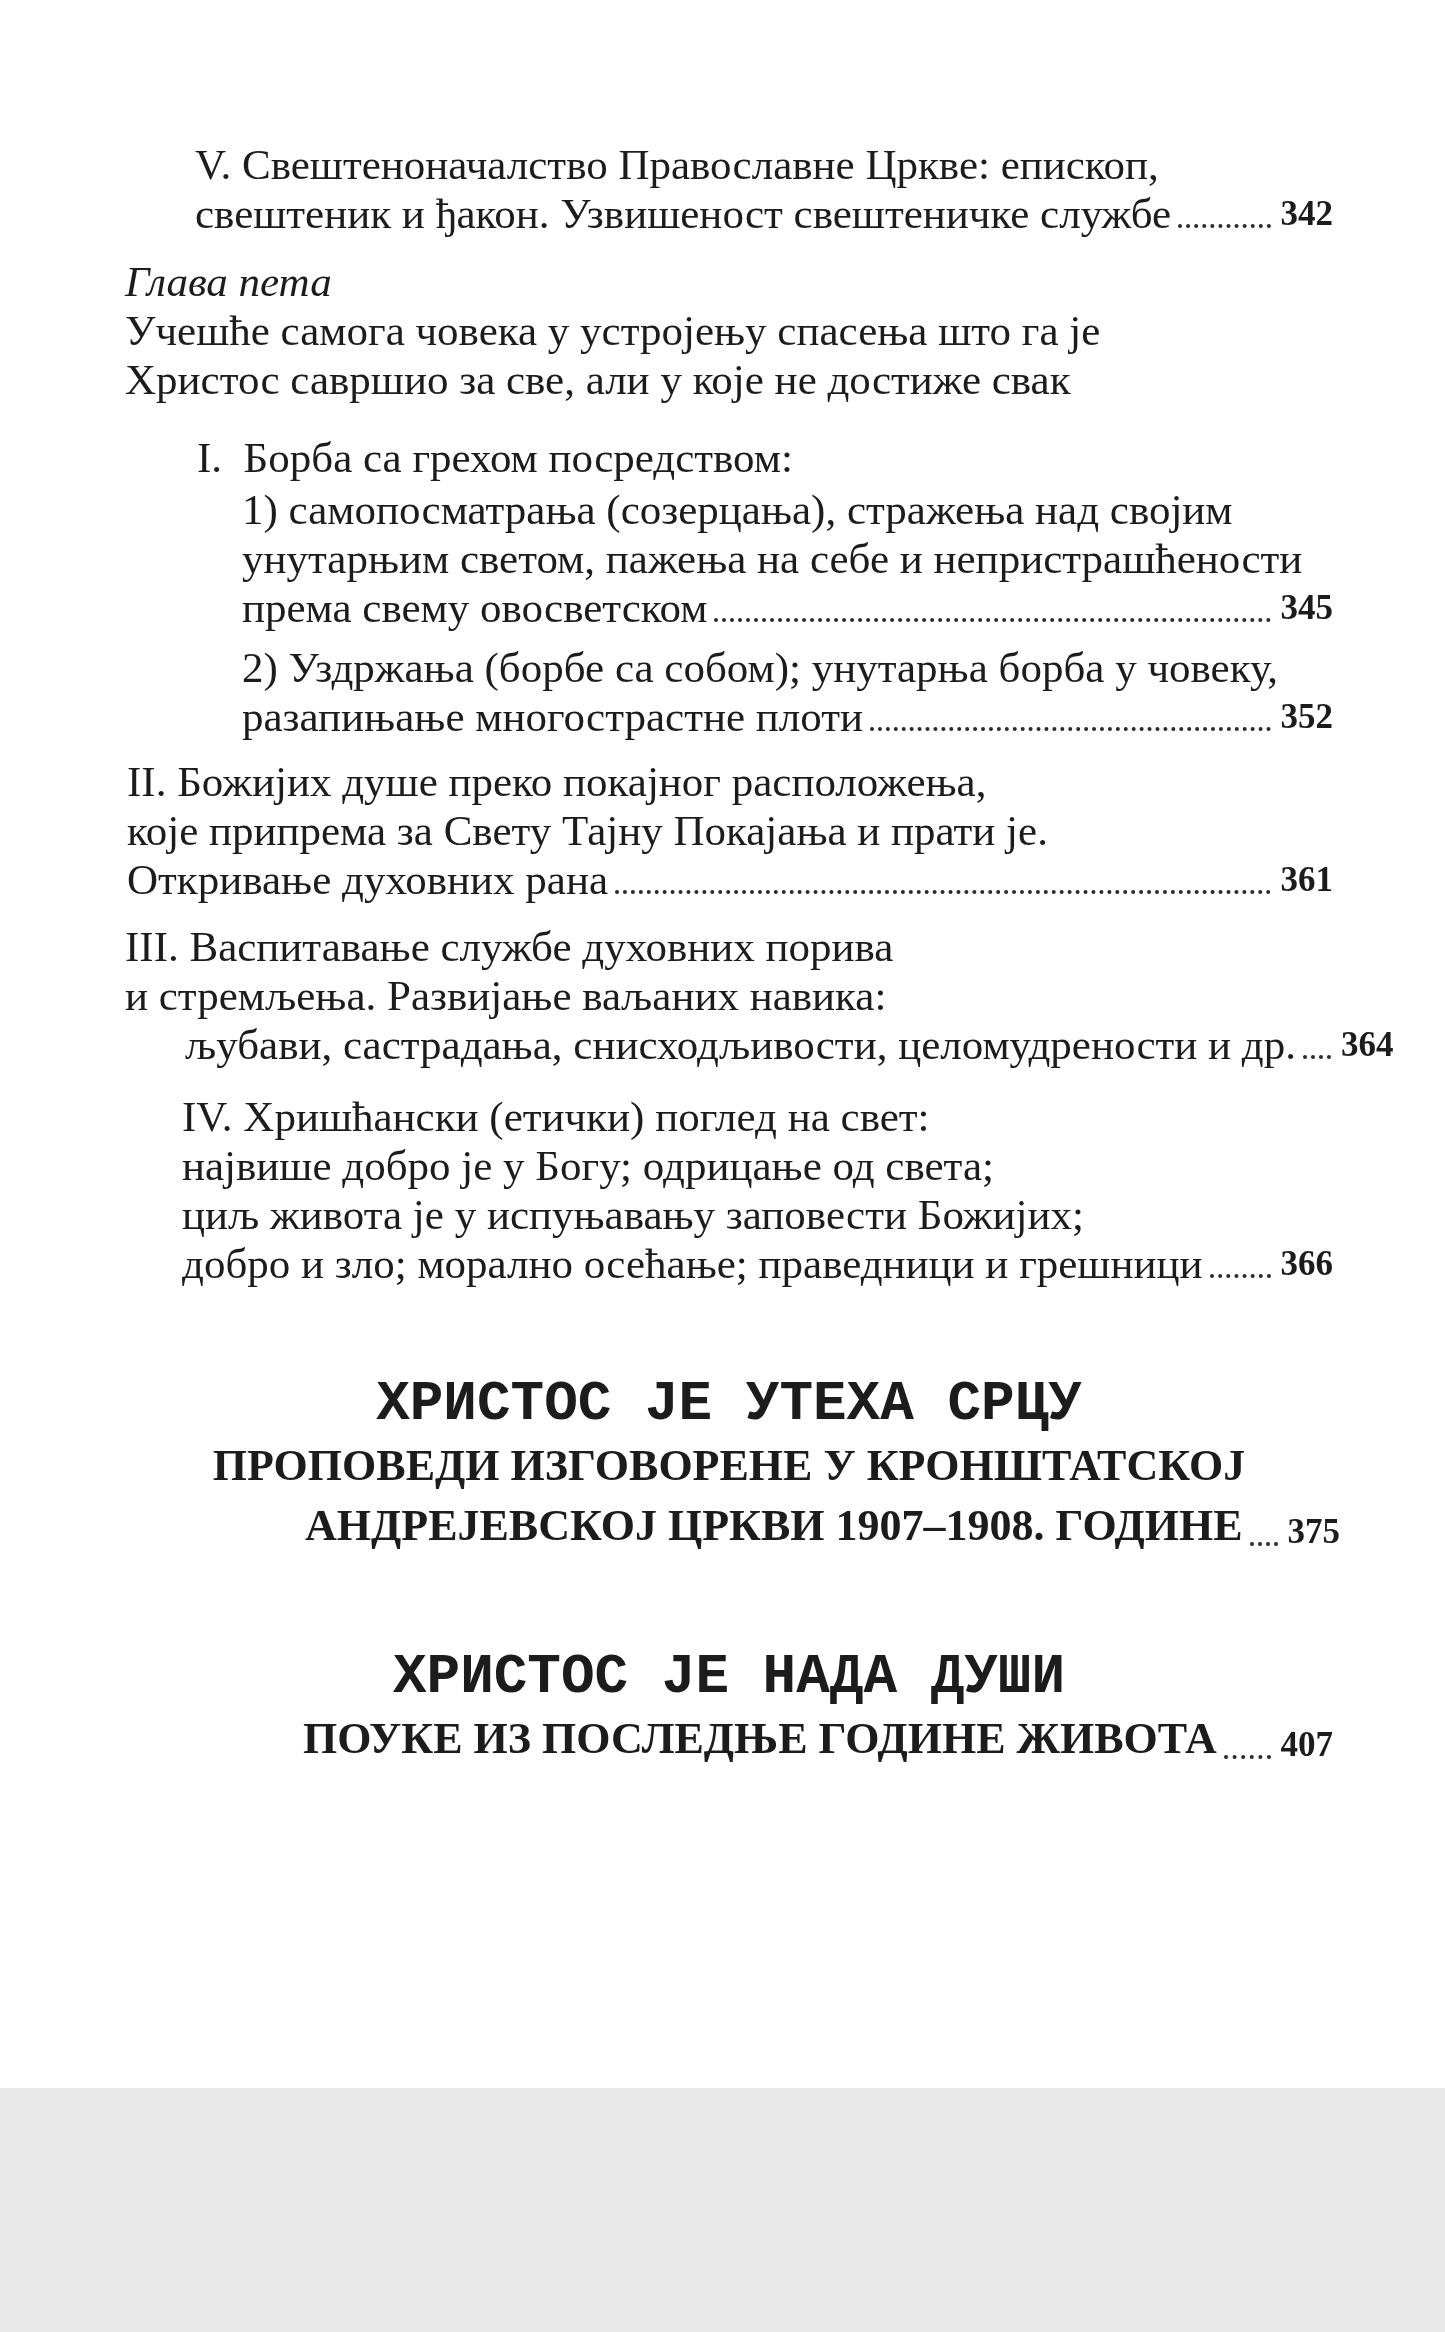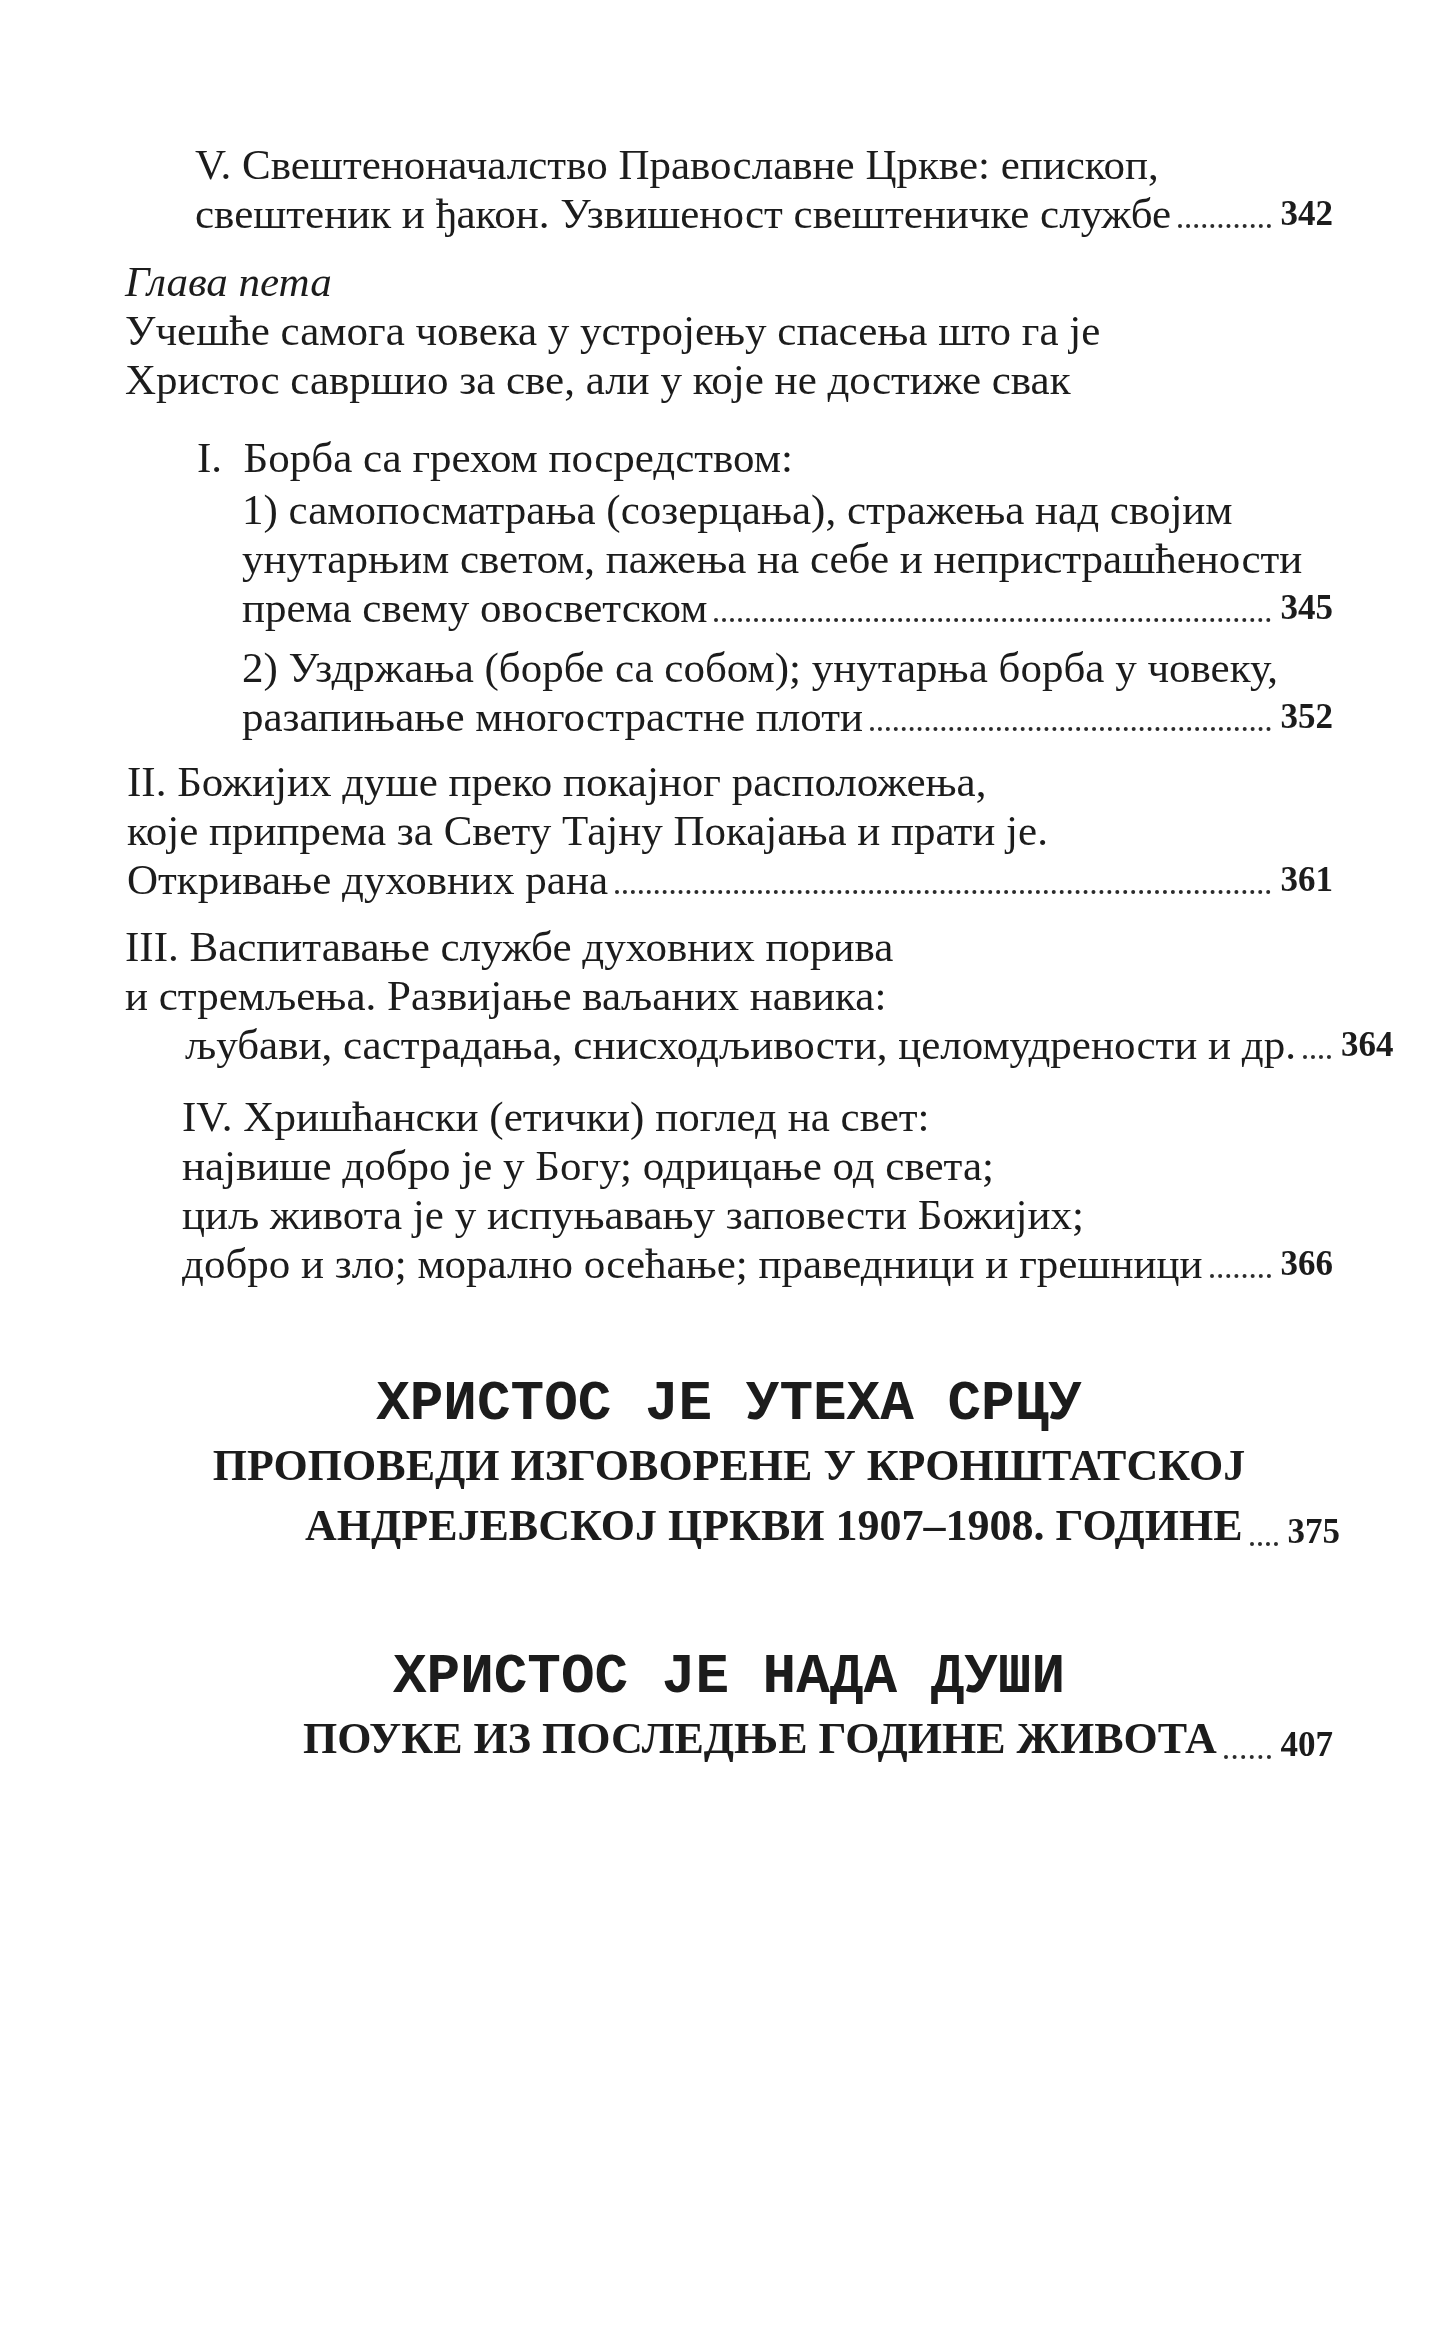--- a/index.html
+++ b/index.html
@@ -1,19 +1,19 @@
 <!DOCTYPE html>
 <html><head>
 <meta charset="utf-8">
 <style>
   html, body { margin: 0; padding: 0; background: #e8e8e8; }
   .page {
     position: relative;
     width: 1445px;
-    height: 2332px;
+    height: 2088px;
     margin: 0 auto;
     background: #ffffff;
     box-sizing: border-box;
     padding: 140px 112px 0 125px;
     font-family: "Liberation Serif", "DejaVu Serif", serif;
     color: #1c1c1c;
     overflow: hidden;
   }
   .line {
     font-size: 43px;

